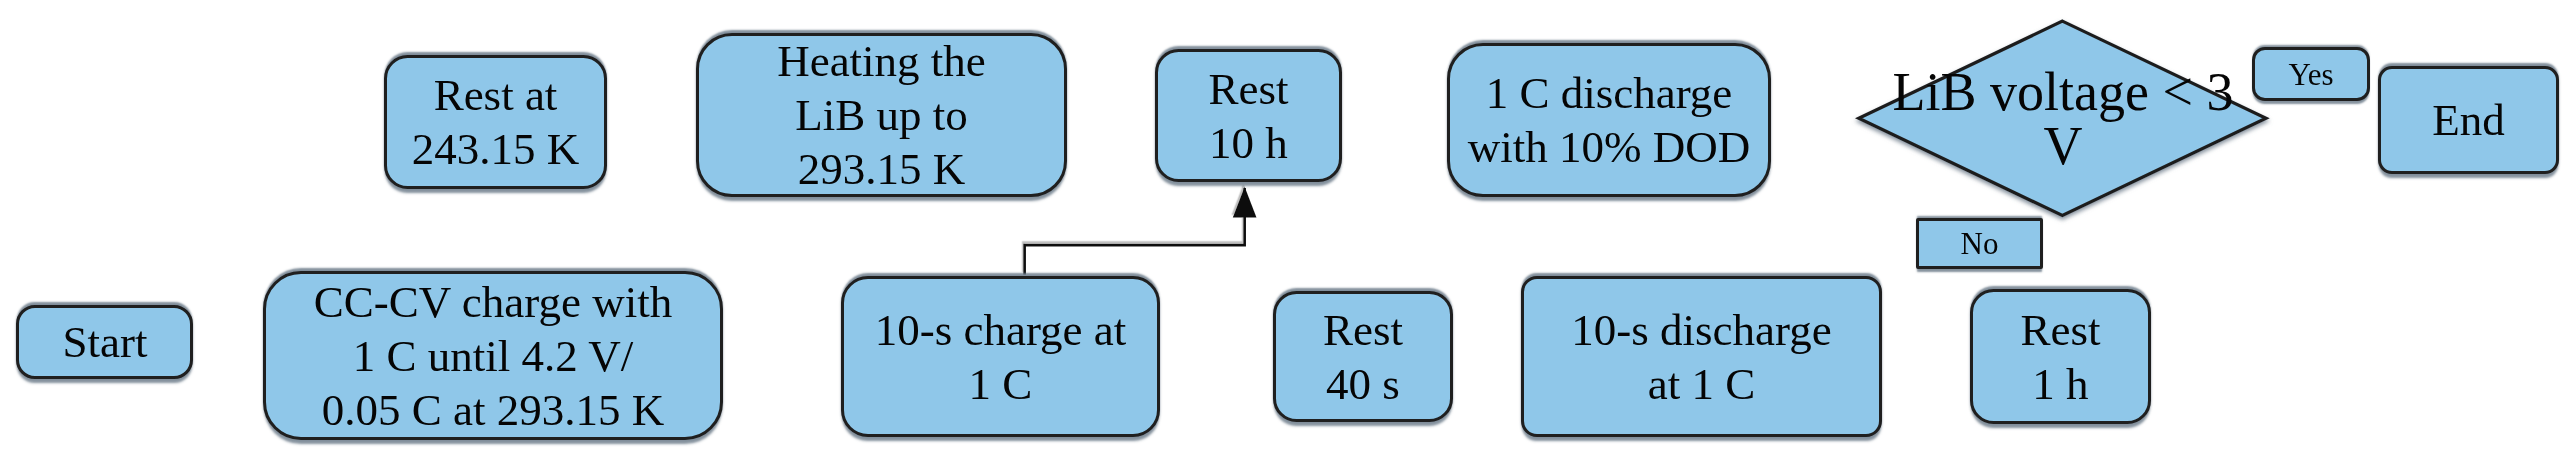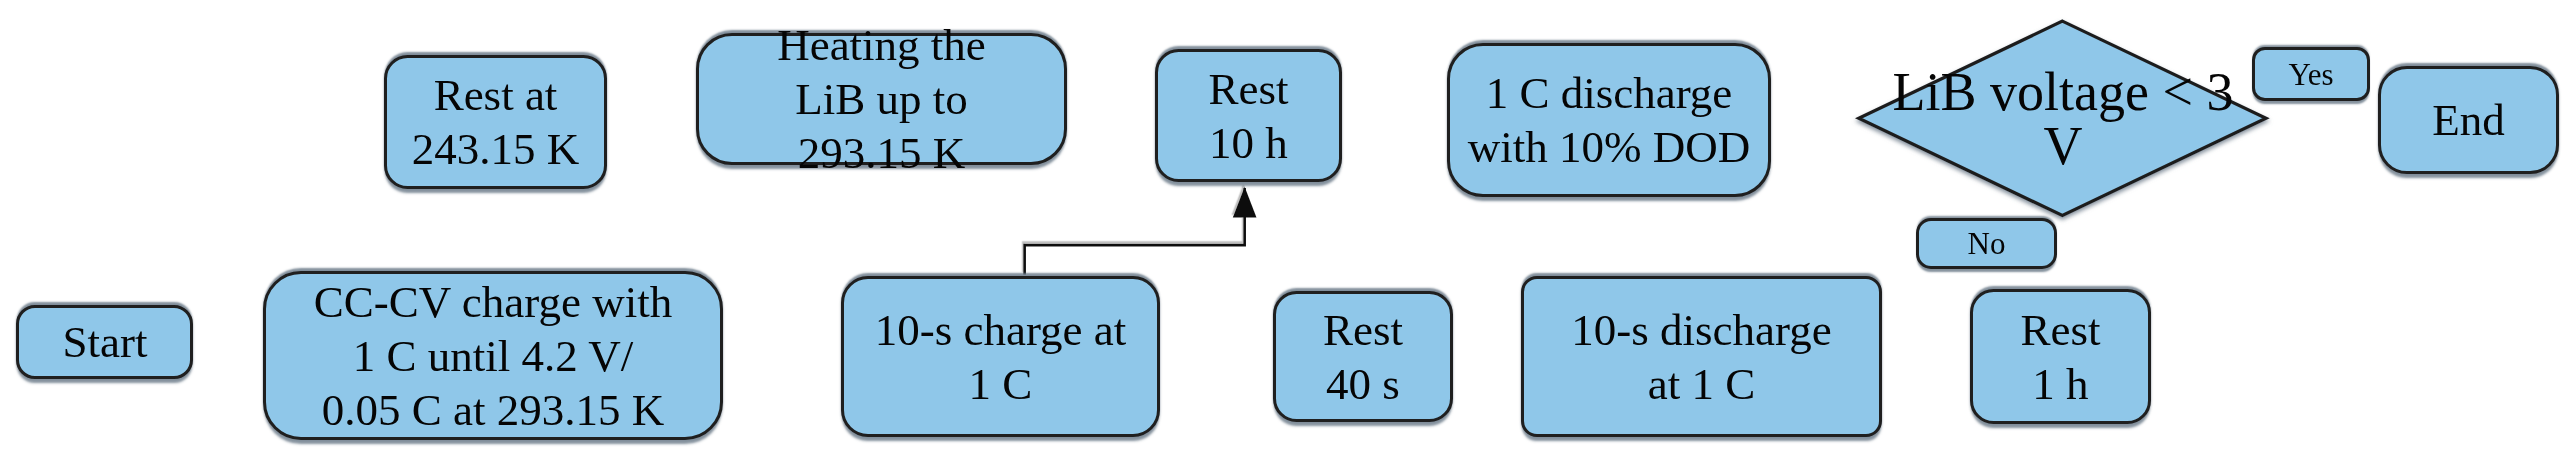--- a/index.html
+++ b/index.html
@@ -70,37 +70,37 @@
 
   <div class="node" style="left:16.4px;top:305px;width:177px;height:74px;border-radius:19px;">Start</div>
 
   <div class="node" style="left:263px;top:271px;width:460px;height:169px;border-radius:38px;">CC-CV charge with
 1 C until 4.2 V/
 0.05 C at 293.15 K</div>
 
   <div class="node" style="left:384px;top:55px;width:223px;height:134px;border-radius:23.6px;">Rest at
 243.15 K</div>
 
-  <div class="node" style="left:696px;top:33px;width:371px;height:132px;border-radius:36px;">Heating the
+  <div class="node" style="left:696px;top:33px;width:371px;height:164px;border-radius:36px;">Heating the
 LiB up to
 293.15 K</div>
 
   <div class="node" style="left:1155px;top:49px;width:187px;height:133px;border-radius:23.6px;">Rest
 10 h</div>
 
   <div class="node" style="left:1447px;top:43px;width:324px;height:154px;border-radius:36px;">1 C discharge
 with 10% DOD</div>
 
   <div class="diamond-text" style="left:1869px;top:91px;width:388px;height:56px;">LiB voltage &lt; 3 V</div>
 
   <div class="node small-label" style="left:2252px;top:47px;width:118px;height:54px;border-radius:13px;">Yes</div>
 
-  <div class="node" style="left:2378px;top:66px;width:181px;height:108px;border-radius:29px;">End</div>
+  <div class="node" style="left:2378px;top:66px;width:181px;height:108px;border-radius:14px;">End</div>
 
-  <div class="node small-label" style="left:1916px;top:218px;width:141px;height:51px;border-radius:15px;">No</div>
+  <div class="node small-label" style="left:1916px;top:218px;width:127px;height:51px;border-radius:2px;">No</div>
 
   <div class="node" style="left:1970px;top:289px;width:181px;height:135px;border-radius:23.6px;">Rest
 1 h</div>
 
   <div class="node" style="left:1521px;top:276px;width:361px;height:161px;border-radius:16px;">10-s discharge
 at 1 C</div>
 
   <div class="node" style="left:1273px;top:291px;width:180px;height:131px;border-radius:23.6px;">Rest
 40 s</div>
 

